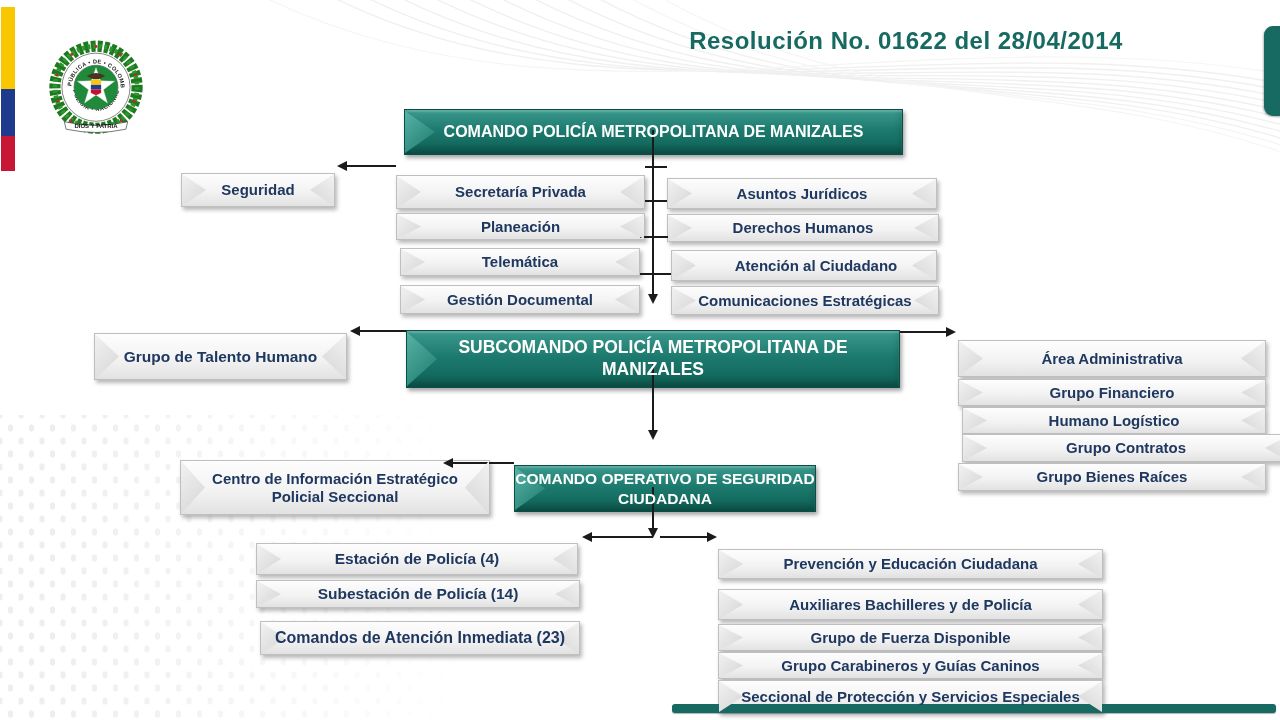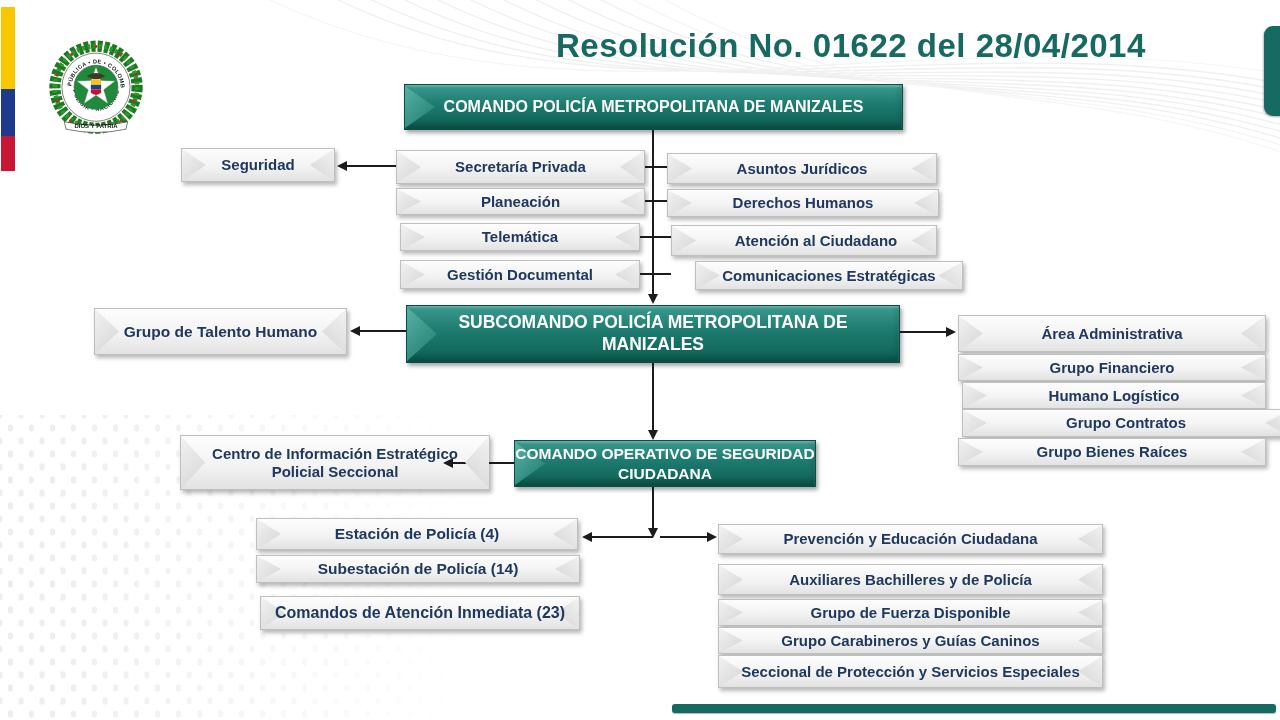--- a/index.html
+++ b/index.html
@@ -17,34 +17,34 @@
     background-size:21px 26px,21px 26px;
     background-position:0 0,10.5px 13px;
     -webkit-mask-image:linear-gradient(to right,rgba(0,0,0,.95) 10%,transparent 92%);
     mask-image:linear-gradient(to right,rgba(0,0,0,.95) 10%,transparent 92%);
   }
   
   .flag{position:absolute;left:1px;top:7px;width:14px;}
   .flag div{width:14px;}
   .title{
     position:absolute;left:556px;top:27px;width:700px;height:50px;
-    color:#176a61;font-size:33px;font-weight:bold;letter-spacing:.5px;
-    text-align:left;white-space:nowrap;
+    color:#176a61;font-size:24px;font-weight:bold;letter-spacing:.5px;
+    text-align:center;white-space:nowrap;
   }
   .pill{
     position:absolute;right:-6px;top:26px;width:22px;height:90px;
     background:#176a61;border-radius:9px 0 0 9px;box-shadow:-1px 1px 2px rgba(0,0,0,.25);
   }
   .bottom-bar{
     position:absolute;left:672px;top:704px;width:604px;height:9px;
     background:#176a61;border-radius:3px;box-shadow:0 1px 1px rgba(0,0,0,.3);
   }
   .logo{position:absolute;left:40px;top:34px;width:112px;height:112px;}
   
-  .node{position:absolute;display:flex;align-items:center;justify-content:center;text-align:center;box-sizing:border-box;}
+  .node{position:absolute;display:flex;align-items:center;justify-content:center;text-align:center;box-sizing:border-box;margin-top:25px;}
   .node span{position:relative;z-index:3;display:block;width:100%;}
   .teal{
     background:linear-gradient(to bottom,#3a9a8d 0%,#1d7a6e 45%,#0e6156 100%);
     border:1px solid #0a4f46;color:#ffffff;font-weight:bold;
     box-shadow:2px 3px 4px rgba(0,0,0,.35), inset 0 2px 2px rgba(255,255,255,.22), inset 0 -5px 7px rgba(0,0,0,.25);
     line-height:1.25;
   }
   .teal::before{
     content:"";position:absolute;left:0;top:1px;bottom:1px;width:30px;z-index:1;
     background:linear-gradient(135deg,#56b3a5,#1d7a6e);
@@ -176,21 +176,21 @@
 
   <div class="node gbox" style="left:667px;top:153px;width:270px;height:31px;font-size:15px;">
     <span>Asuntos Jurídicos</span>
   </div>
   <div class="node gbox" style="left:667px;top:189px;width:272px;height:28px;font-size:15px;">
     <span>Derechos Humanos</span>
   </div>
   <div class="node gbox" style="left:671px;top:225px;width:266px;height:31px;font-size:15px;padding-left:24px;">
     <span>Atención al Ciudadano</span>
   </div>
-  <div class="node gbox" style="left:695px;top:261px;width:268px;height:29px;font-size:15px;">
+  <div class="node gbox" style="left:671px;top:261px;width:268px;height:29px;font-size:15px;">
     <span>Comunicaciones Estratégicas</span>
   </div>
 
   <div class="node teal" style="left:406px;top:305px;width:494px;height:58px;font-size:17.5px;">
     <span>SUBCOMANDO POLICÍA METROPOLITANA DE MANIZALES</span>
   </div>
   <div class="node gbox" style="left:94px;top:308px;width:253px;height:47px;font-size:15.5px;">
     <span>Grupo  de Talento Humano</span>
   </div>
 

